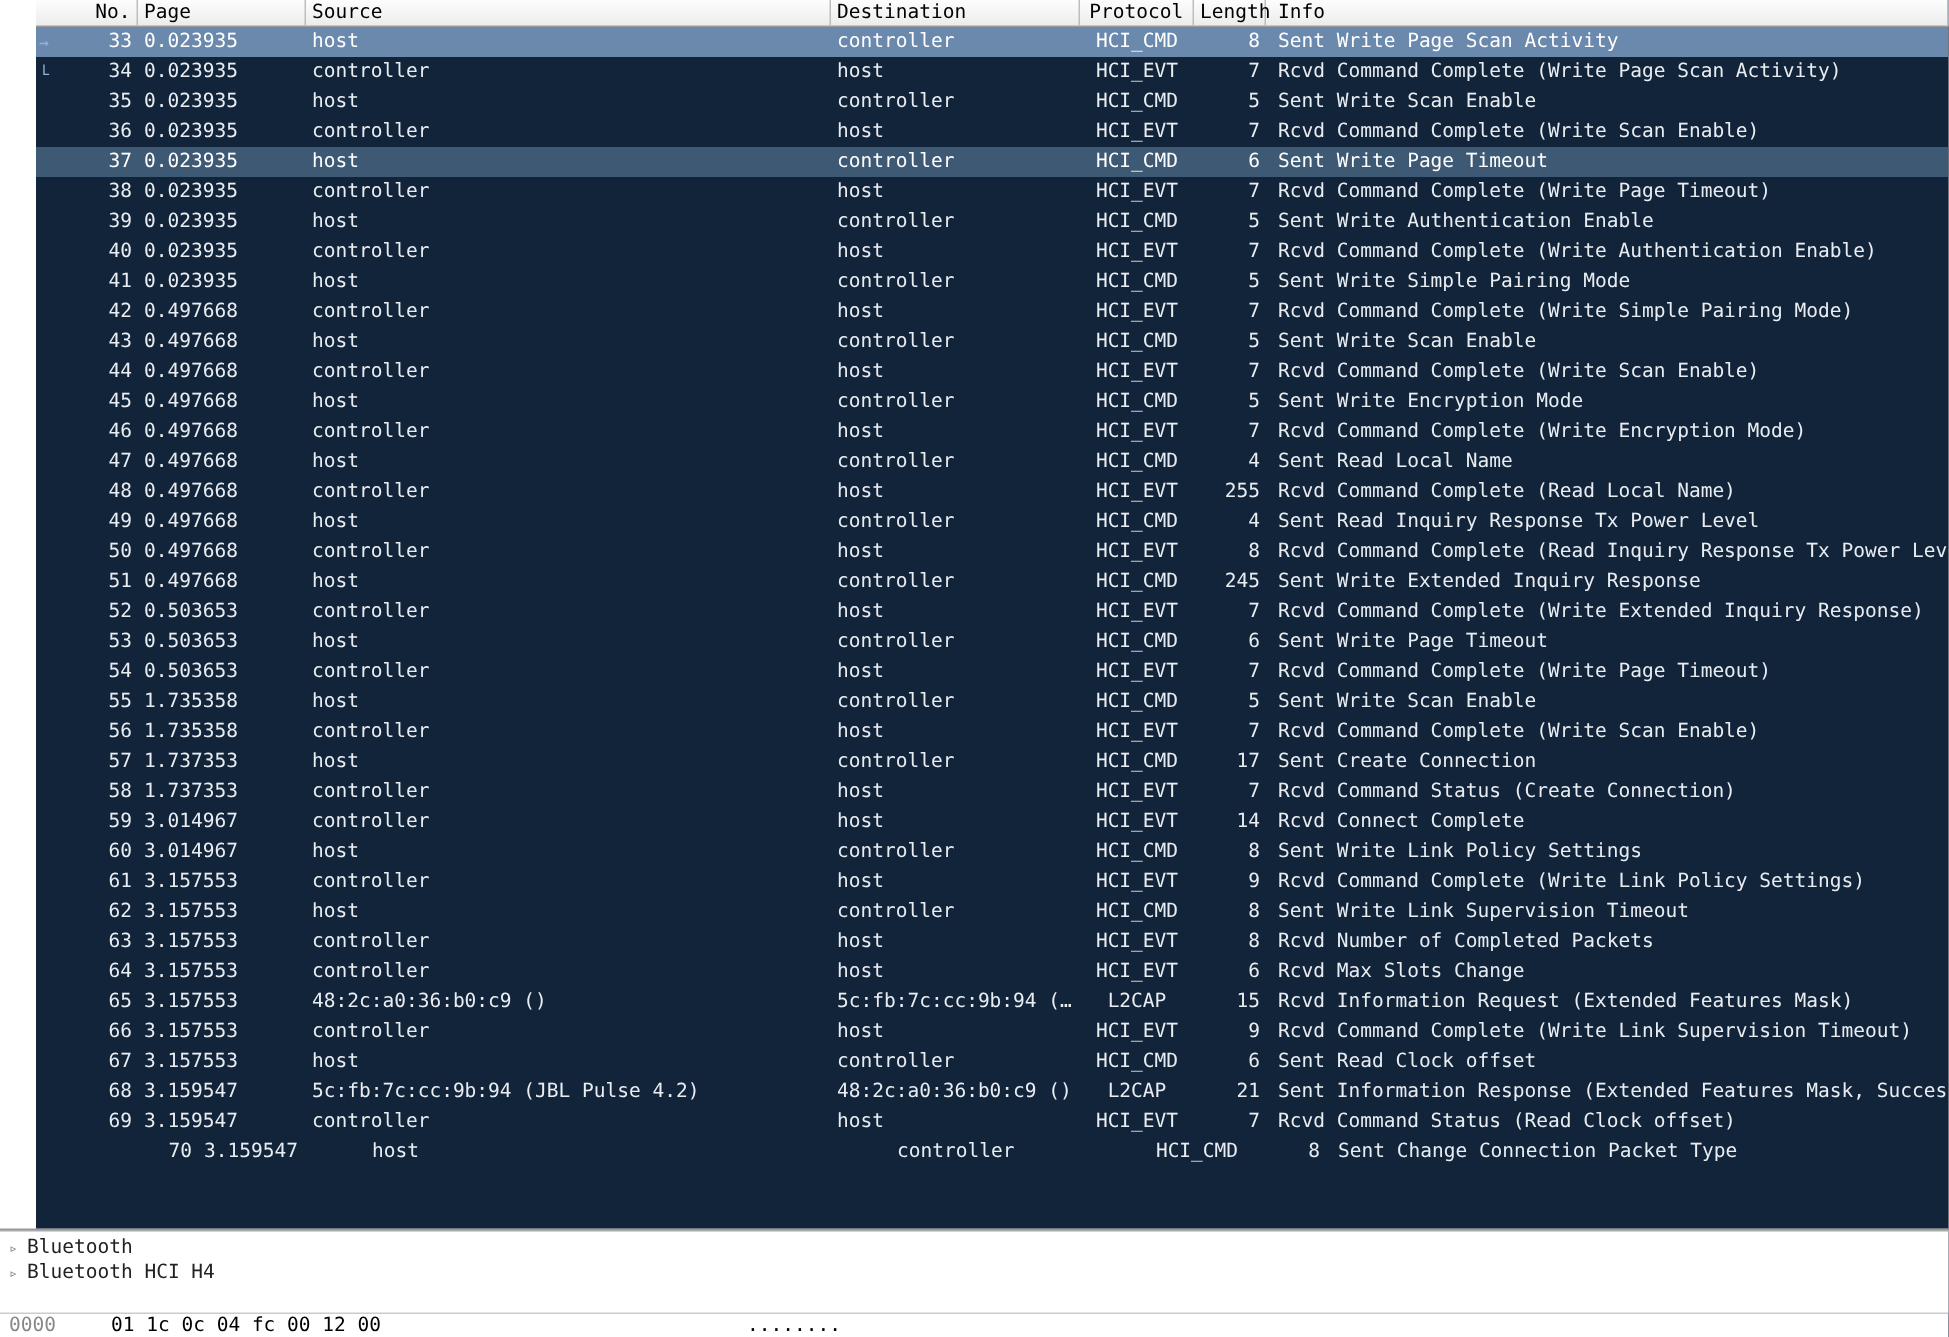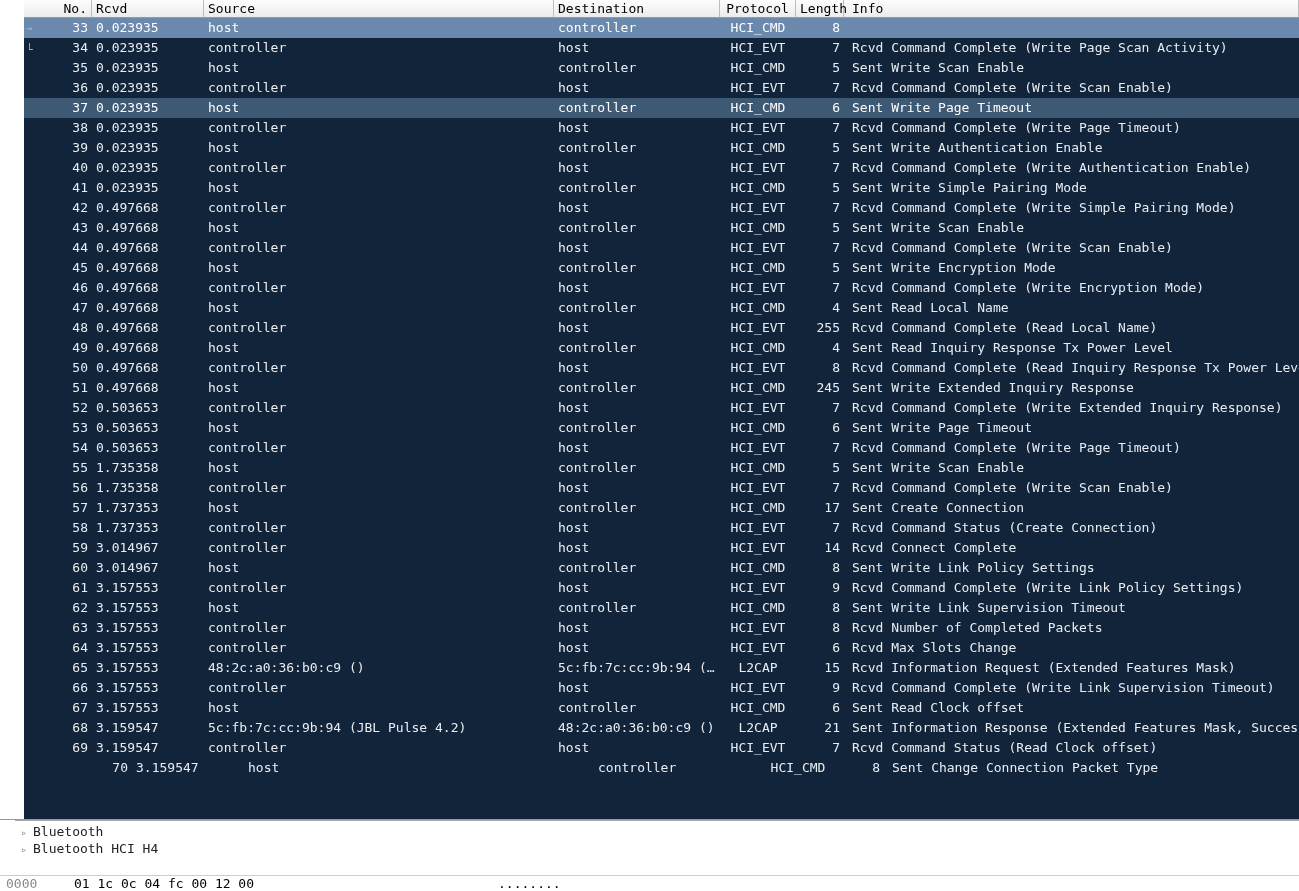--- a/index.html
+++ b/index.html
@@ -15,50 +15,51 @@
   .c-no     { width:68px;  text-align:right; }
   .c-time   { width:112px; }
   .c-src    { width:350px; }
   .c-dst    { width:166px; }
   .c-proto  { width:76px;text-align:center; }
   .c-len    { width:48px;  text-align:right; }
   .c-info   { flex:1; padding-left:8px!important; }
   .arrow { position:absolute; left:2px; color:#8fb4e0; font-size:11px; pointer-events:none; }
   .arrow.a1 { top:1px; }
   .arrow.a2 { top:2px; }
-  .tree-pane { height:55px; padding:2px 6px; font-family:"Consolas",monospace; color:#222; border-top:1px solid #aaa; background:#fff; overflow:hidden;margin-left:15px; }
+  .tree-pane { height:55px; padding:2px 6px; font-family:"Consolas",monospace; color:#222; border-top:1px solid #aaa; background:#fff; overflow:hidden; }
   .tree-pane .node { height:17px; line-height:17px; }
   .tree-pane .node::before { content:"▹ "; color:#888; font-size:10px; display:inline-block; width:12px; }
   .hex-pane { height:17px; border-top:1px solid #ccc; padding:0 6px; font-family:"Consolas",monospace; display:flex;gap:24px; }
   .hex-pane .off { color:#888; width:44px; }
   .hex-pane .bytes { width:400px; }
   .hex-pane .asc  { }
   .rows::-webkit-scrollbar { width:0; height:0; }
 </style>
 </head>
 <body>
 
 <div class="packet-list">
   <div class="header-row">
     <div class="col c-no">No.</div>
-    <div class="col c-time">Rcvd</div>
+    <div class="col c-time">Page</div>
     <div class="col c-src">Source</div>
     <div class="col c-dst">Destination</div>
     <div class="col c-proto">Protocol</div>
     <div class="col c-len">Length</div>
     <div class="col c-info">Info</div>
   </div>
   <div class="rows" id="rows">
       <div class="row sel1" style="position: relative;">
         <span class="col c-no">33</span>
         <span class="col c-time">0.023935</span>
         <span class="col c-src">host</span>
         <span class="col c-dst">controller</span>
         <span class="col c-proto">HCI_CMD</span>
         <span class="col c-len">8</span>
+        <span class="col c-info">Sent Write Page Scan Activity</span>
         <span class="arrow a1">→</span>
       </div>
       <div class="row" style="position: relative;">
         <span class="col c-no">34</span>
         <span class="col c-time">0.023935</span>
         <span class="col c-src">controller</span>
         <span class="col c-dst">host</span>
         <span class="col c-proto">HCI_EVT</span>
         <span class="col c-len">7</span>
         <span class="col c-info">Rcvd Command Complete (Write Page Scan Activity)</span>

